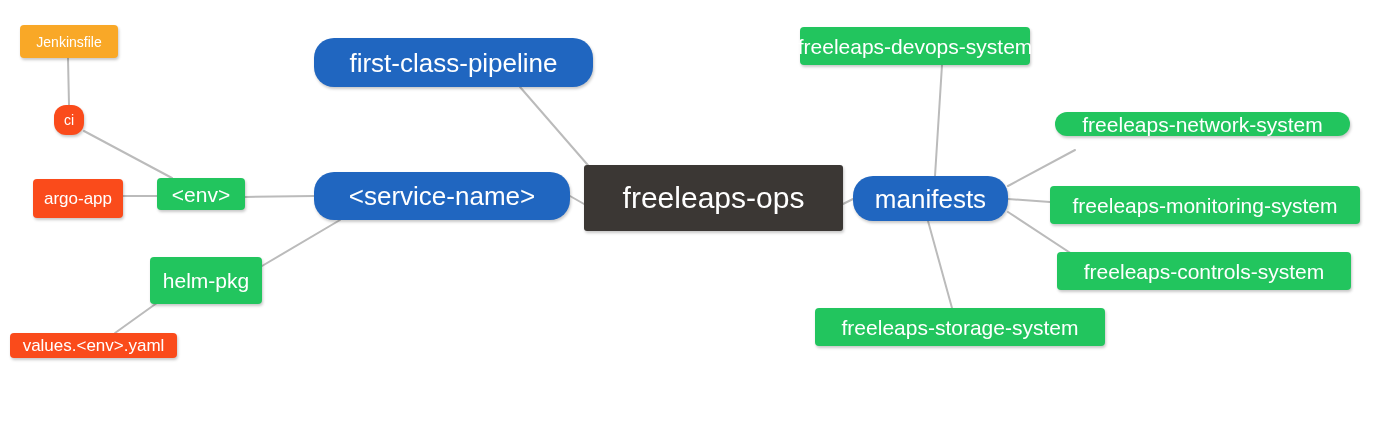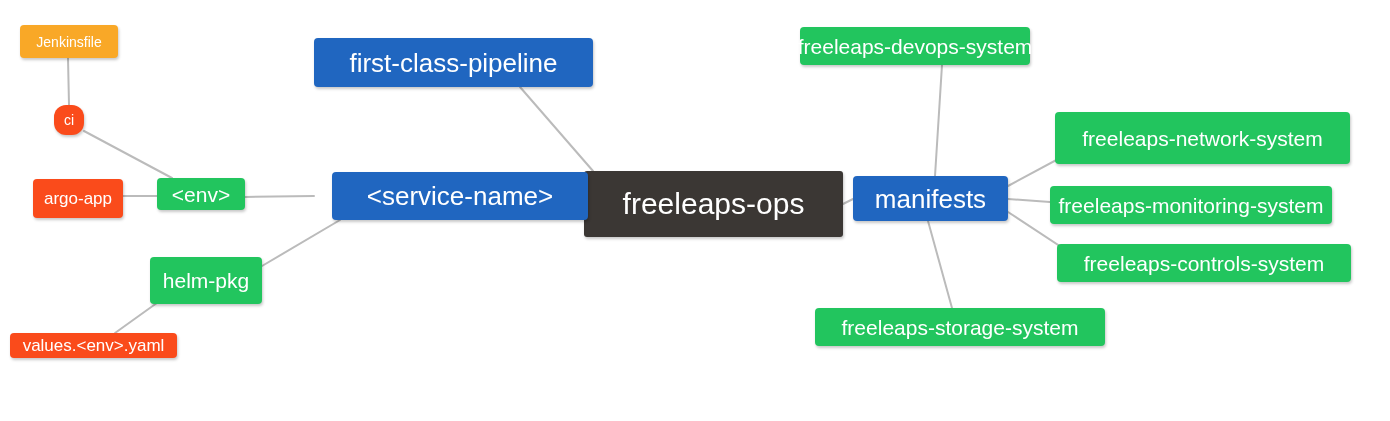--- a/index.html
+++ b/index.html
@@ -38,20 +38,21 @@
     box-shadow: 1px 2px 3px rgba(0,0,0,0.22);
     padding: 4px 10px;
   }
   .node.root {
     background: #3B3734;
     font-size: 30px;
     border-radius: 3px;
   }
   .node.blue {
     background: #2066C0;
+    border-radius: 20px;
   }
   .node.green {
     background: #22C55E;
   }
   .node.orange {
     background: #F9A827;
   }
   .node.red {
     background: #FA4B1B;
   }
@@ -75,24 +76,24 @@
       <line x1="172" y1="178" x2="84" y2="131" stroke="#BBBBBB" stroke-width="2" stroke-linecap="round"></line>
       <line x1="69" y1="105" x2="68" y2="58" stroke="#BBBBBB" stroke-width="2" stroke-linecap="round"></line>
       <line x1="168" y1="295" x2="115" y2="333" stroke="#BBBBBB" stroke-width="2" stroke-linecap="round"></line>
       <line x1="935" y1="176" x2="942" y2="65" stroke="#BBBBBB" stroke-width="2" stroke-linecap="round"></line>
       <line x1="1008" y1="186" x2="1075" y2="150" stroke="#BBBBBB" stroke-width="2" stroke-linecap="round"></line>
       <line x1="1008" y1="199" x2="1050" y2="202" stroke="#BBBBBB" stroke-width="2" stroke-linecap="round"></line>
       <line x1="1008" y1="212" x2="1075" y2="256" stroke="#BBBBBB" stroke-width="2" stroke-linecap="round"></line>
       <line x1="928" y1="221" x2="952" y2="308" stroke="#BBBBBB" stroke-width="2" stroke-linecap="round"></line>
     </svg>
   <div id="node-layer">
-      <div class="node root sz-xl" style="left: 584px; top: 171px; width: 259px; height: 66px;">
+      <div class="node root sz-xl" style="left: 584px; top: 165px; width: 259px; height: 66px;">
         <span>freeleaps-ops</span>
       </div>
-      <div class="node blue sz-lg" style="left: 332px; top: 172px; width: 256px; height: 48px; text-align: right;">
+      <div class="node blue sz-lg" style="left: 314px; top: 172px; width: 256px; height: 48px; text-align: right;">
         <span>&lt;service-name&gt;</span>
       </div>
       <div class="node blue sz-lg" style="left: 853px; top: 176px; width: 155px; height: 45px; justify-content: center;">
         <span>manifests</span>
       </div>
       <div class="node blue sz-lg" style="left: 314px; top: 38px; width: 279px; height: 49px;">
         <span>first-class-pipeline</span>
       </div>
       <div class="node green sz-md" style="left: 157px; top: 178px; width: 88px; height: 32px;">
         <span>&lt;env&gt;</span>
@@ -108,26 +109,26 @@
       </div>
       <div class="node red sz-sm" style="left: 33px; top: 179px; width: 90px; height: 39px;">
         <span>argo-app</span>
       </div>
       <div class="node red sz-sm" style="left: 10px; top: 333px; width: 167px; height: 25px;">
         <span>values.&lt;env&gt;.yaml</span>
       </div>
       <div class="node green sz-md" style="left: 800px; top: 27px; width: 230px; height: 38px;">
         <span>freeleaps-devops-system</span>
       </div>
-      <div class="node green sz-md" style="left: 1055px; top: 112px; width: 295px; height: 52px;">
+      <div class="node green sz-md" style="left: 1055px; top: 112px; width: 295px; height: 24px; border-radius: 12px;">
         <span>freeleaps-network-system</span>
       </div>
-      <div class="node green sz-md" style="left: 1050px; top: 186px; width: 282px; height: 38px;">
+      <div class="node green sz-md" style="left: 1050px; top: 186px; width: 310px; height: 38px;">
         <span>freeleaps-monitoring-system</span>
       </div>
-      <div class="node green sz-md" style="left: 1057px; top: 244px; width: 294px; height: 38px;">
+      <div class="node green sz-md" style="left: 1057px; top: 252px; width: 294px; height: 38px;">
         <span>freeleaps-controls-system</span>
       </div>
       <div class="node green sz-md" style="left: 815px; top: 308px; width: 290px; height: 38px; align-items: center;">
         <span>freeleaps-storage-system</span>
       </div>
     </div>
 </div>
 
 </body></html>

